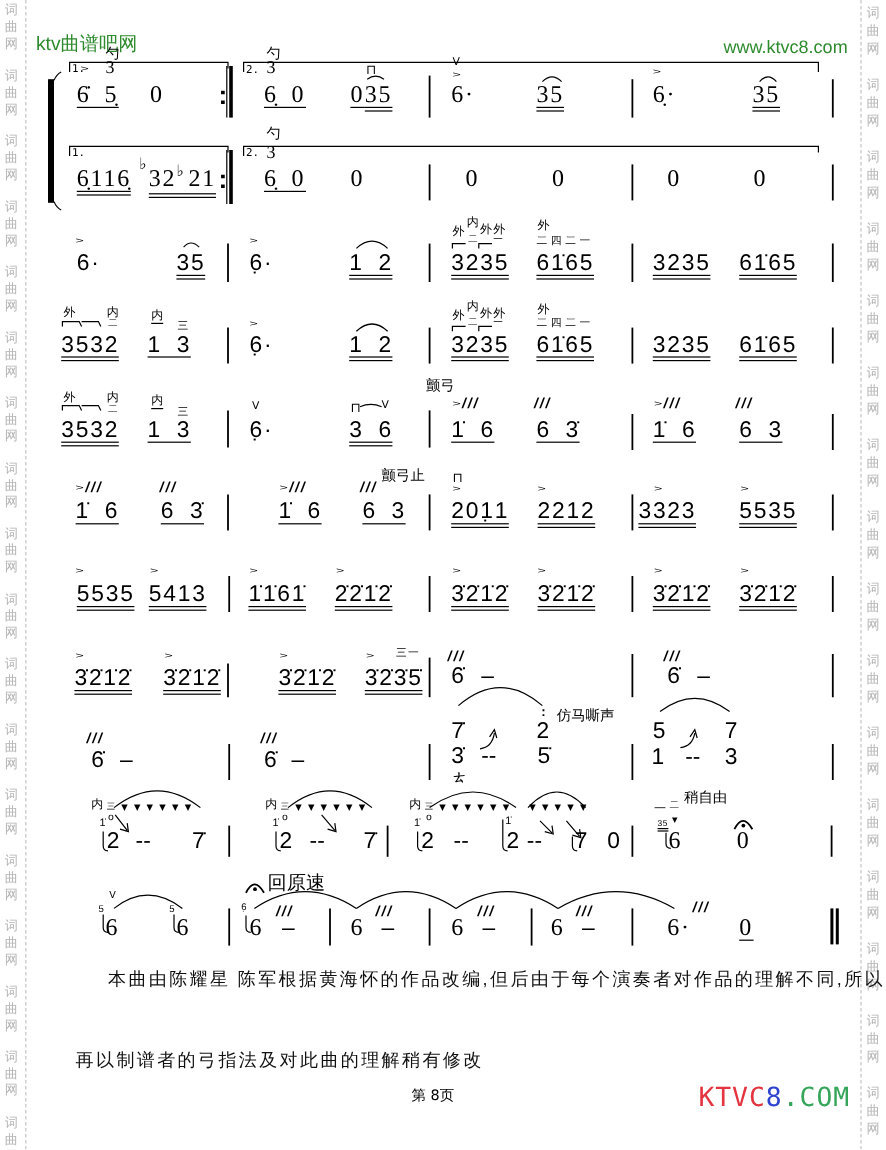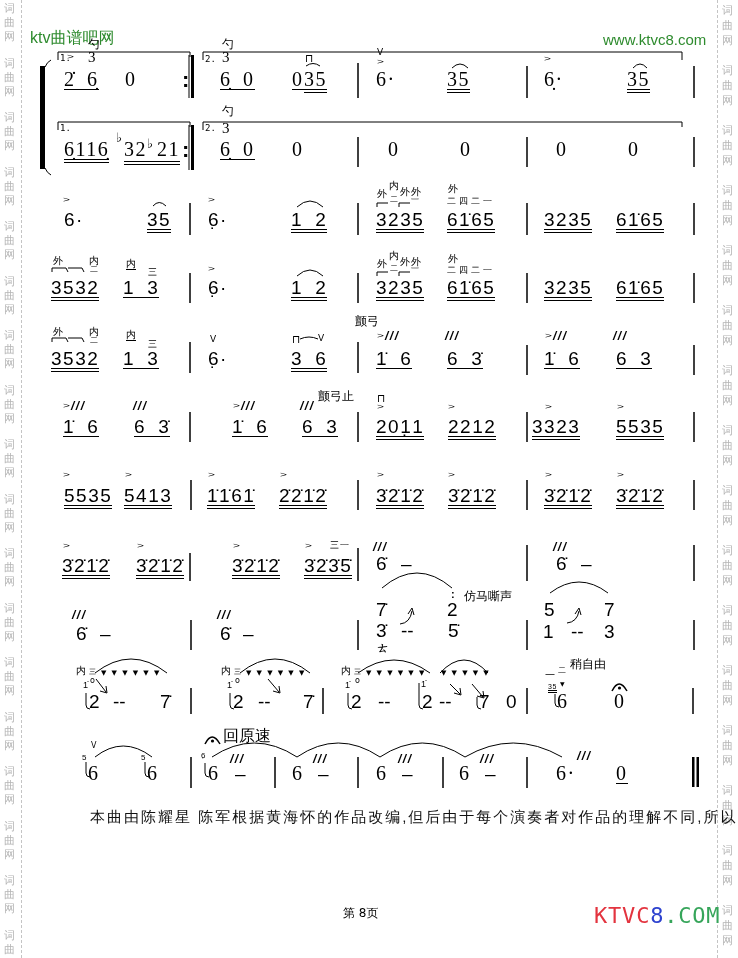--- a/index.html
+++ b/index.html
@@ -27,21 +27,21 @@
 .flat{font-family:"DejaVu Sans",sans-serif;font-size:13px;line-height:13px;}
 .flat-in{display:inline-block;position:relative;top:-8px;width:10px;font-family:"DejaVu Sans",sans-serif;font-size:13px;letter-spacing:0;text-align:left;}
 .dots{font-family:"Liberation Sans",sans-serif;font-size:11px;line-height:11px;font-weight:bold;}
 .tech{font-family:"DejaVu Sans",sans-serif;font-size:12px;line-height:12px;font-weight:bold;}
 .ul{border-bottom:1px solid #000;}
 .hdr-l{font-family:"Liberation Sans",sans-serif;font-size:16px;line-height:18px;color:#2e8b2e;}
 .hdr-r{font-family:"Liberation Sans",sans-serif;font-size:15px;line-height:17px;color:#2e8b2e;}
 .para{font-family:Liberation Sans, sans-serif;font-size:15px;line-height:18px;letter-spacing:2px;color:#111;}
 .pg{font-family:"DejaVu Sans",sans-serif;font-size:12px;line-height:13px;color:#000;}
 .logo{font-family:"DejaVu Sans Mono",monospace;font-size:22px;line-height:24px;letter-spacing:0.8px;}
-.logo .r{color:#e3343f;margin-left:12px;} .logo .b{color:#2d42cf;} .logo .g{color:#36a55a;}
+.logo .r{color:#e3343f;} .logo .b{color:#2d42cf;} .logo .g{color:#36a55a;}
 .dash-l{position:absolute;left:21px;top:0;height:958px;border-left:1px dashed #c4c4c4;}
 .dash-r{position:absolute;left:717px;top:0;height:958px;border-left:1px dashed #c4c4c4;}
 .wm-col{position:absolute;width:14px;}
 .wm{width:13px;height:54.5px;font-family:"DejaVu Sans",sans-serif;font-size:11px;line-height:14px;color:#b5b5b5;word-break:break-all;overflow:hidden;}
 .wm-r .wm{height:60px;line-height:15px;}
 svg.overlay{position:absolute;left:0;top:0;pointer-events:none;}
 </style>
 </head>
 <body>
 
@@ -215,21 +215,21 @@
         <path d="M205,744 Q212,730 220,744" stroke-width="1.5"></path>
         <circle cx="212.5" cy="741" r="1.6" fill="#000" stroke="none"></circle>
       </g>
     </g>
   </svg>
 
   <span class="a volta" style="left:60px;top:54px">1.</span>
   <span class="a acc" style="left:67px;top:50px">&gt;</span>
   <span class="a cn12" style="left:88px;top:38px">勺</span>
   <span class="a grs" style="left:88px;top:50px">3</span>
-  <span class="a n sf u1" style="left:64px;top:70px">2̇ 6̣</span>
+  <span class="a n sf u1" style="left:64px;top:70px">6̇ 5̣</span>
   <span class="a n sf" style="left:125px;top:70px">0</span>
   <span class="a rpt" style="left:182px;top:70px">:</span>
 
   <span class="a volta" style="left:205px;top:55px">2.</span>
   <span class="a cn12" style="left:222px;top:38px">勺</span>
   <span class="a grs" style="left:222px;top:50px">3</span>
   <span class="a bowd" style="left:305px;top:53px">⊓</span>
   <span class="a n sf u1" style="left:220px;top:70px">6̣ 0</span>
   <span class="a n sf u1" style="left:292px;top:70px">0</span>
   <span class="a n sf u2" style="left:304px;top:70px">35</span>
@@ -483,17 +483,18 @@
 
   <span class="a n sf" style="left:459px;top:764px">6</span>
   <span class="a trem" style="left:480px;top:753px">///</span>
   <span class="a n" style="left:485px;top:764px">–</span>
 
   <span class="a n sf" style="left:556px;top:764px">6·</span>
   <span class="a trem" style="left:577px;top:750px">///</span>
   <span class="a n sf u1" style="left:616px;top:764px">0</span>
 
   <div class="a para" style="left:90px;top:808px">本曲由陈耀星 陈军根据黄海怀的作品改编,但后由于每个演奏者对作品的理解不同,所以</div>
+  <div class="a para" style="left:63px;top:875px">再以制谱者的弓指法及对此曲的理解稍有修改</div>
 
   <span class="a pg" style="left:343px;top:907px">第 8页</span>
   <div class="a logo" style="left:582px;top:904px"><span class="r">KTVC</span><span class="b">8</span><span class="g">.COM</span></div>
 
 </div>
 
 </body></html>

